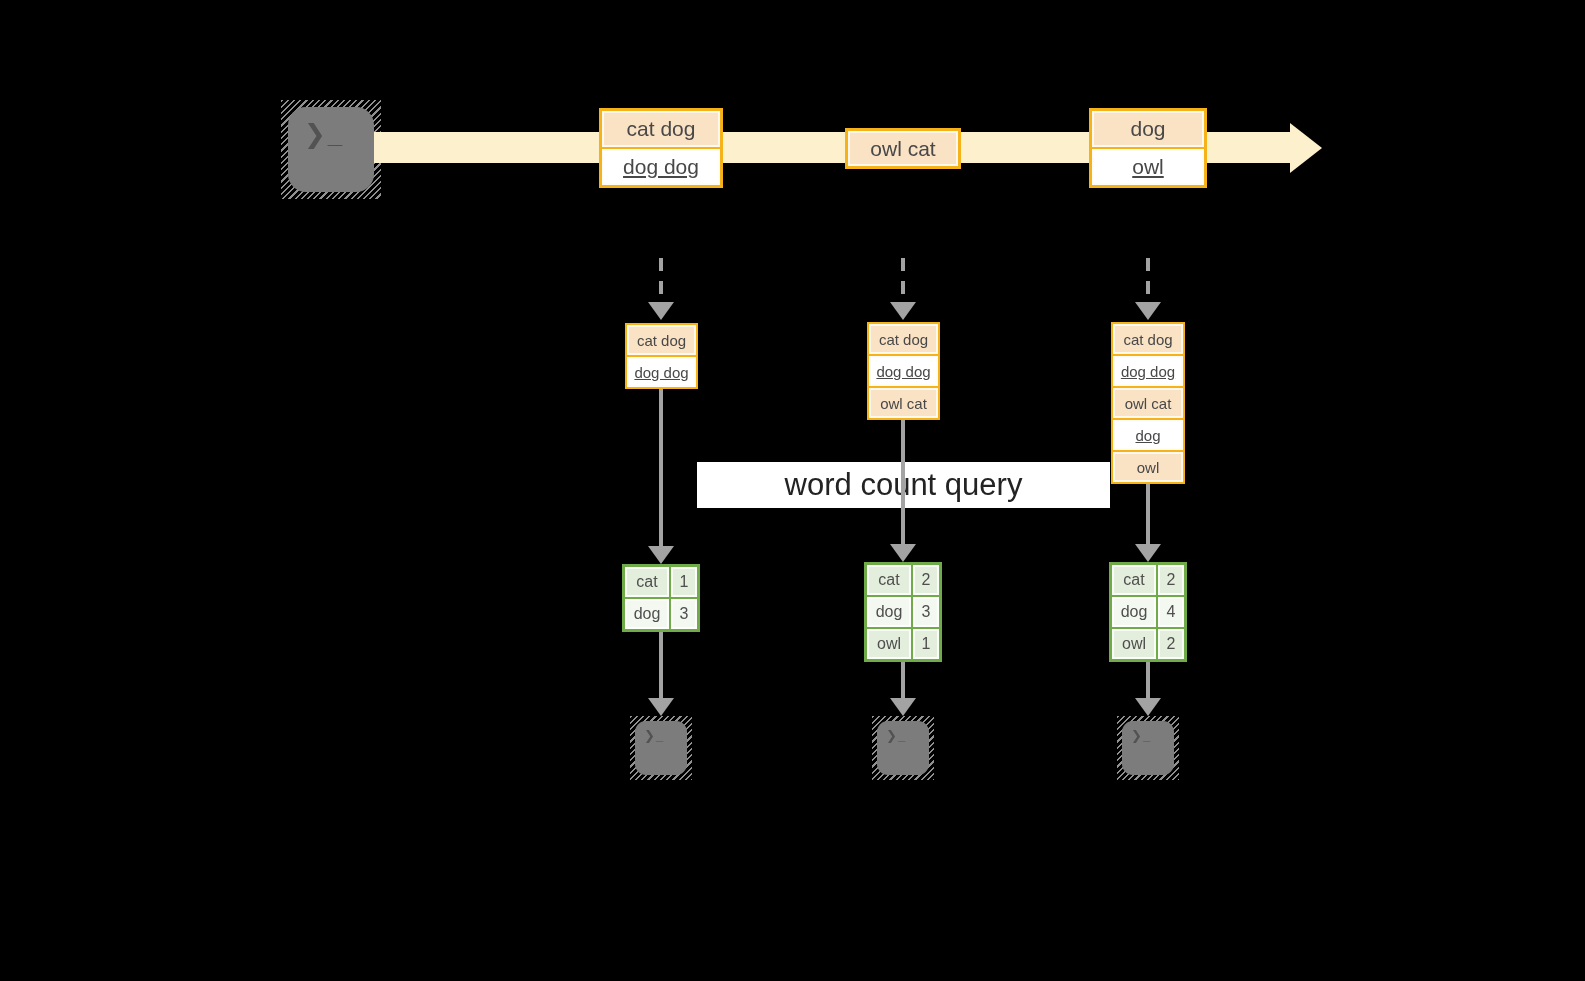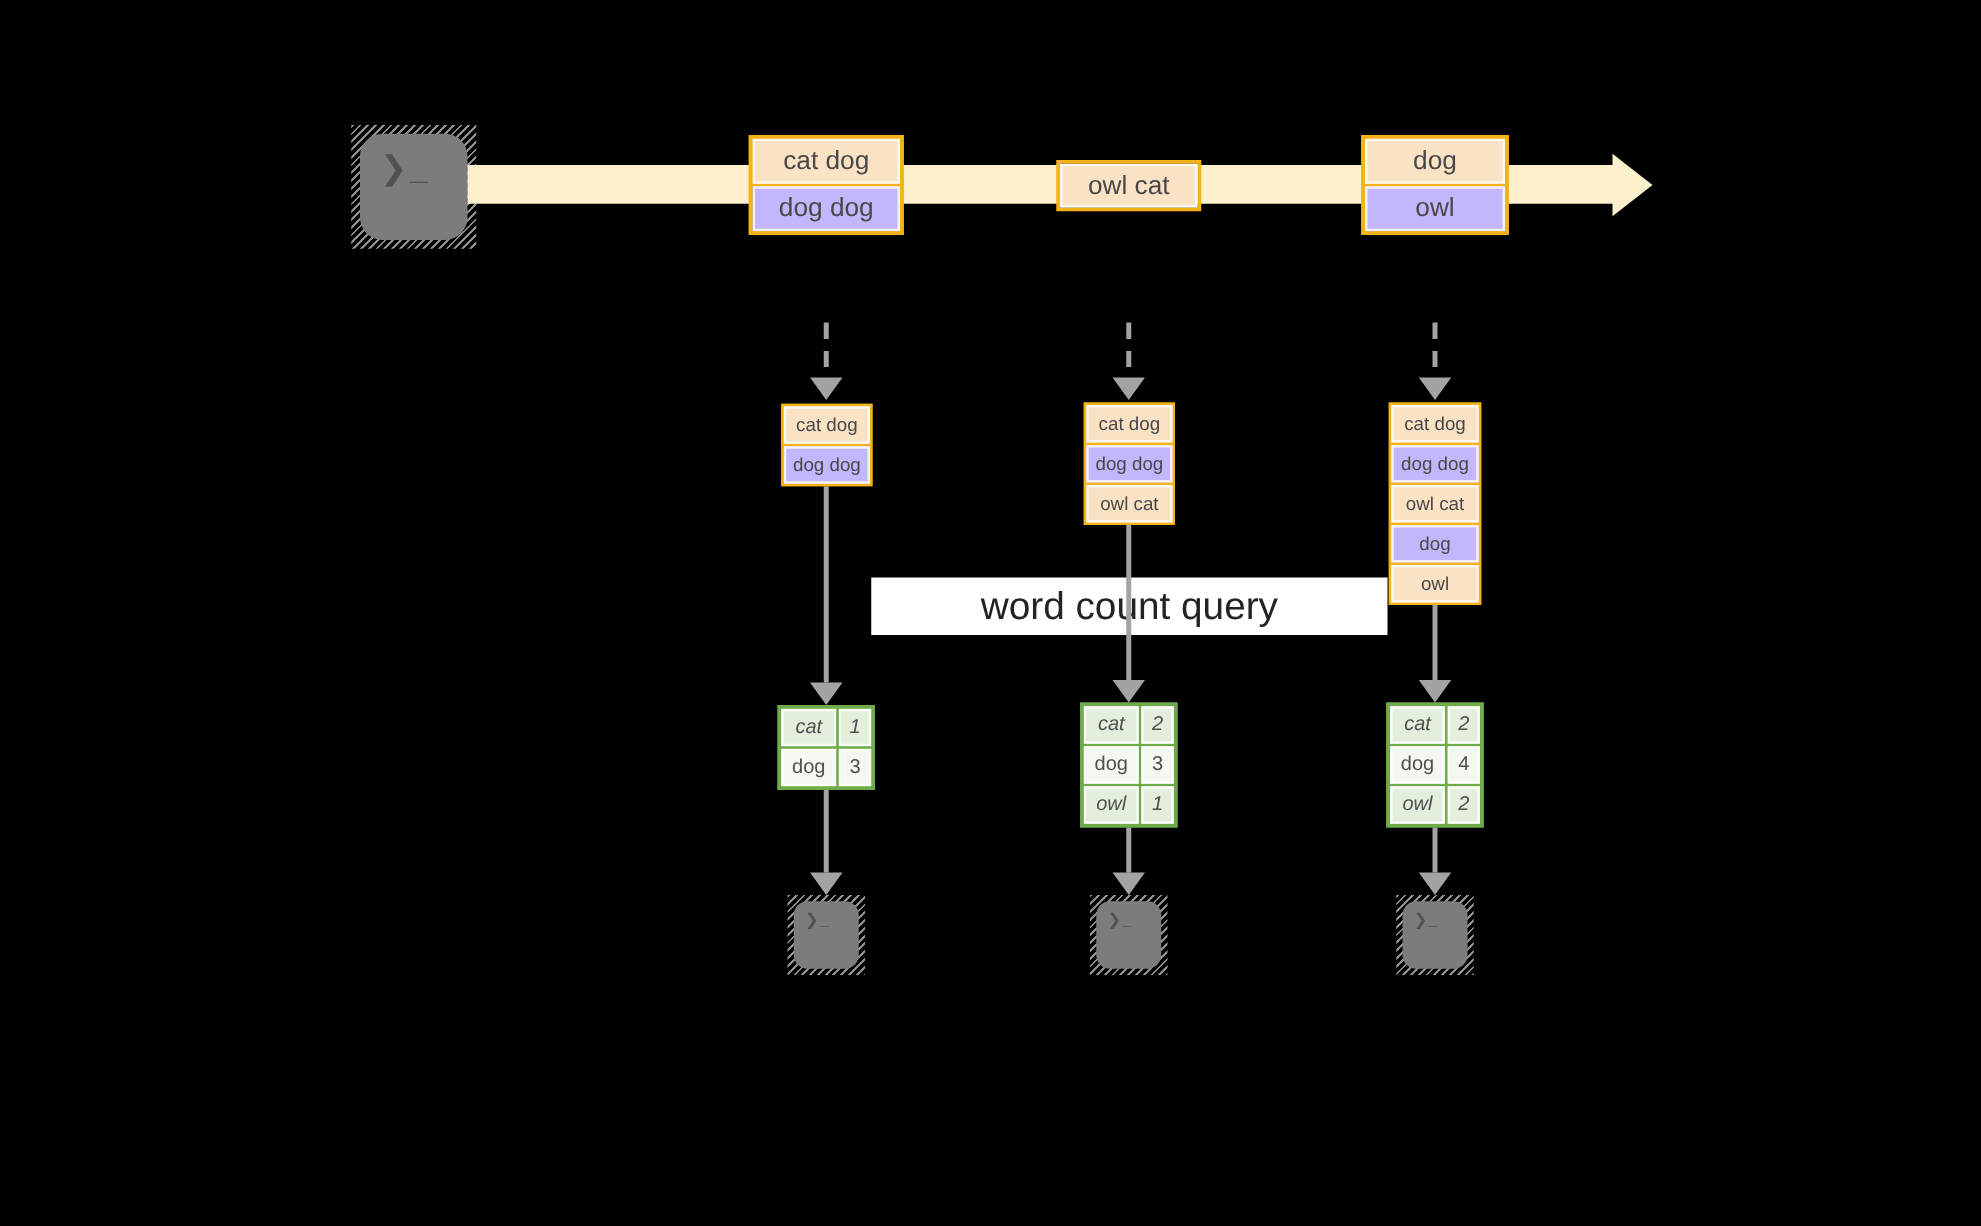--- a/index.html
+++ b/index.html
@@ -26,30 +26,30 @@
   
   .obox{position:absolute;box-sizing:border-box;border:3px solid #F6B319;background:#F6B319;
     display:flex;flex-direction:column;gap:2px;z-index:3;}
   .obox-small{border-width:2px;}
   .ocell{box-shadow:inset 0 0 0 2px rgba(255,252,245,.85);
     display:flex;align-items:center;justify-content:center;color:#484848;}
   .ocell-big{height:36px;font-size:21px;}
   .ocell-single{height:35px;font-size:21px;}
   .ocell-small{height:30px;font-size:15px;}
   .fa{background:#FAE2C5;}
-  .fb{background:#c4b5fd;}
+  .fb{background:#ffffff;text-decoration:underline;}
   
   .gtable{position:absolute;box-sizing:border-box;border:3px solid #6FAC49;background:#6FAC49;
     display:flex;flex-direction:column;gap:2px;z-index:3;}
   .grow{display:flex;gap:2px;}
   .gcell{box-shadow:inset 0 0 0 2px rgba(255,255,255,.8);height:30px;
     display:flex;align-items:center;justify-content:center;color:#4f4f4f;font-size:16px;}
   .gword{width:44px;}
   .gcount{width:26px;}
-  .ga{background:#E4EEDC;font-style:italic;}
+  .ga{background:#E4EEDC;}
   .gb{background:#F3F8F0;}
   
   .varrow{position:absolute;width:26px;display:flex;flex-direction:column;align-items:center;z-index:2;}
   .shaft{width:4px;background:#A3A3A3;}
   .dashed .shaft{background:repeating-linear-gradient(to bottom,#A3A3A3 0,#A3A3A3 13px,rgba(0,0,0,0) 13px,rgba(0,0,0,0) 23px);}
   .head{width:0;height:0;border-left:13px solid transparent;border-right:13px solid transparent;
     border-top:18px solid #A3A3A3;}
   
   .wcq-band{position:absolute;left:697px;top:462px;width:413px;height:46px;background:#FFFFFF;z-index:1;}
   .wcq-label{position:absolute;left:697px;top:462px;width:413px;height:46px;line-height:46px;

